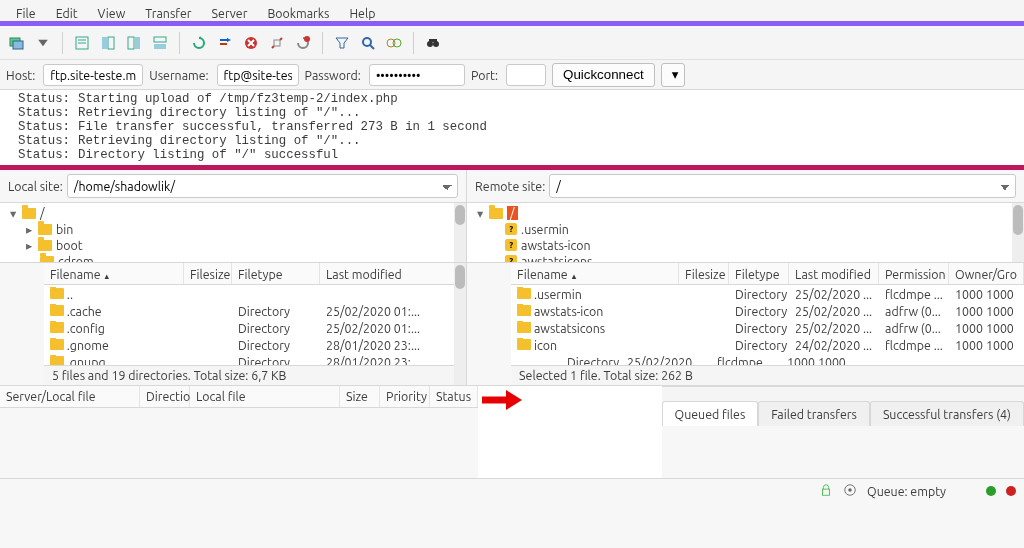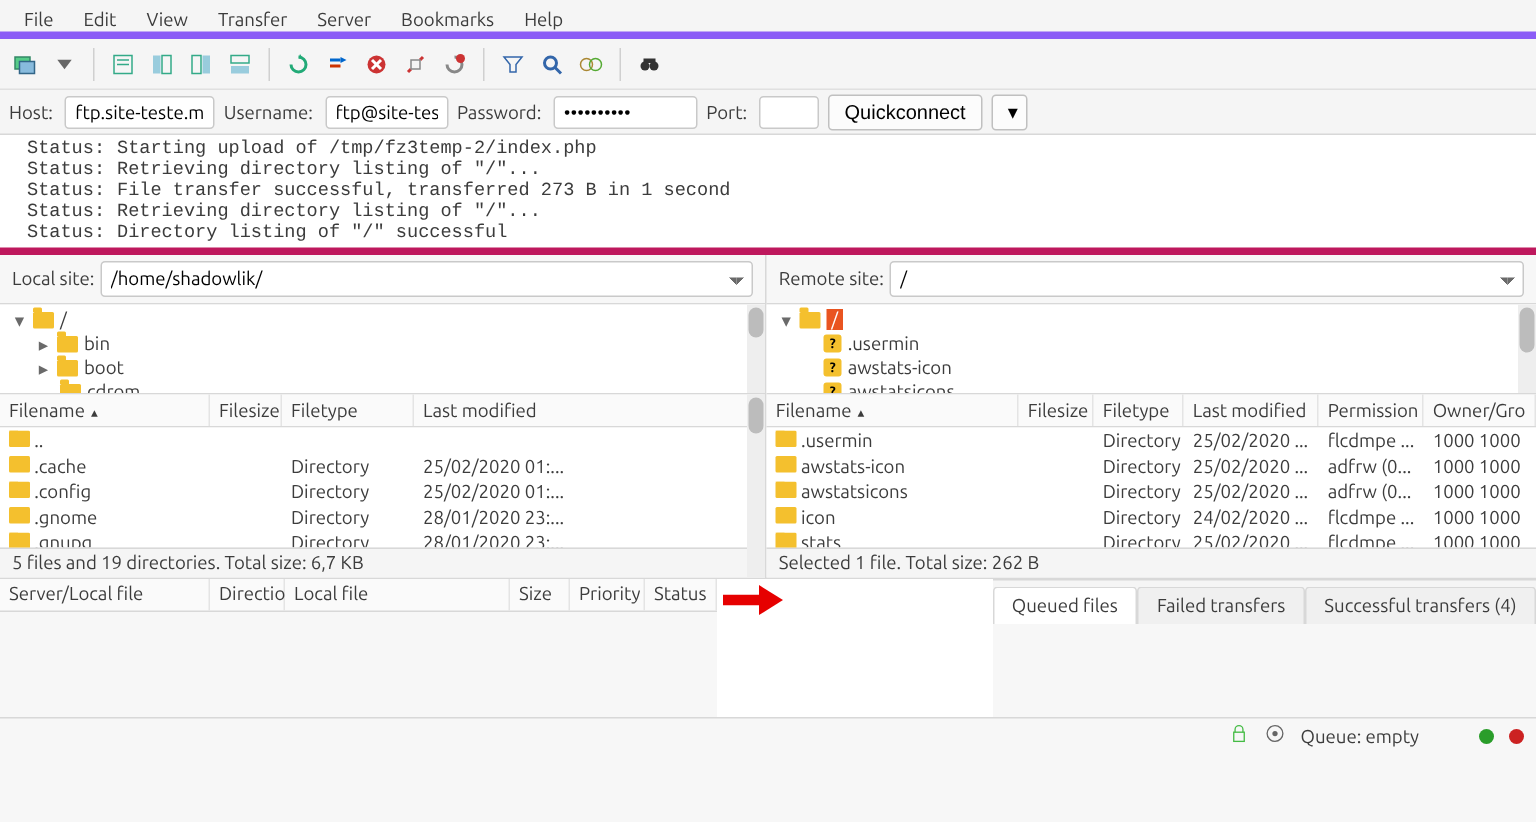--- a/index.html
+++ b/index.html
@@ -35,21 +35,21 @@
   .site-path select { flex:1; height:24px; border:1px solid #c9c9c9; border-radius:3px; padding:0 6px; background:#fff; font-family:inherit; font-size:12.4px; appearance:none; background-image:linear-gradient(45deg, transparent 50%, #6a6a6a 50%), linear-gradient(135deg, #6a6a6a 50%, transparent 50%); background-position:right 10px top 10px, right 5px top 10px; background-size:5px 5px; background-repeat:no-repeat;}
 
   .tree { height:60px; position:relative; background:#fff; border-bottom:1px solid #d8d8d8; overflow:hidden; padding:2px 8px; }
   .tree-row { display:flex; align-items:center; gap:4px; height:16px; }
   .tree-row .exp { width:10px; text-align:center; color:#6a6a6a; }
   .ficon { display:inline-block; width:14px; height:11px; background:#f4c02e; border-radius:1px; position:relative; }
   .ficon::before { content:''; position:absolute; top:-3px; left:0; width:6px; height:3px; background:#f4c02e; border-radius:1px 1px 0 0;}
   .qicon { display:inline-block; width:12px; height:12px; background:#f4c02e; border-radius:2px; font-size:9px; line-height:12px; text-align:center; color:#000; font-weight:bold; }
   .tree .sel { background:#e95420; color:#fff; padding:0 3px; }
 
-  .filelist-wrap { flex:1; display:flex; flex-direction:column; min-height:0; position:relative;}
+  .filelist-wrap { flex:1; display:flex; flex-direction:column; min-height:0; position:relative;margin-left:44px;}
   .filelist-head { display:flex; background:#fafafa; border-bottom:1px solid #d8d8d8; height:22px; align-items:stretch;}
   .filelist-head .col { padding:3px 6px; border-right:1px solid #e4e4e4; overflow:hidden; white-space:nowrap; display:flex; align-items:center; gap:4px;}
   .filelist-body { flex:1; overflow:hidden; background:#fff; }
   .filelist-row { display:flex; height:17px; align-items:center; }
   .filelist-row .col { padding:0 6px; overflow:hidden; white-space:nowrap; }
 
   
   .cL-name { width:140px;}
   .cL-size { width:48px; text-align:right;}
   .cL-type { width:88px;}
@@ -66,21 +66,21 @@
   
   .arrow { position:absolute; right:502px; top:389px; pointer-events:none;}
   .arrow svg { display:block; }
 
   
   .queue { height:92px; display:flex; flex-direction:row; }
   .queue-head { display:flex; background:#fafafa; border-bottom:1px solid #d8d8d8; height:22px; }
   .queue-head .col { padding:3px 6px; border-right:1px solid #e4e4e4; }
   .queue-body { flex:1; background:#fff; }
   .queue-tabs { display:flex; border-top:1px solid #d8d8d8; background:#f5f5f5; height:26px; align-items:flex-end;}
-  .queue-tabs .tab { padding:5px 12px; border:1px solid #d8d8d8; border-bottom:none; background:#f0f0f0; position:relative; top:4px; border-radius:3px 3px 0 0;}
+  .queue-tabs .tab { padding:5px 12px; border:1px solid #d8d8d8; border-bottom:none; background:#f0f0f0; position:relative; top:14px; border-radius:3px 3px 0 0;}
   .queue-tabs .tab.active { background:#fff; }
 
   
   .statusbar { display:flex; justify-content:flex-end; align-items:center; border-top:1px solid #d8d8d8; height:24px; padding:0 8px; gap:10px;}
   .dot { width:10px; height:10px; border-radius:50%; display:inline-block;}
 
   .scroll-stub { position:absolute; right:0; top:0; bottom:0; width:12px; background:#eee; }
   .scroll-thumb { position:absolute; right:1px; width:10px; background:#bcbcbc; border-radius:5px; }
 
   .sort-ind::after{ content:"▴"; font-size:9px; display:inline-block; }
@@ -380,21 +380,20 @@
           </div>
         <div class="filelist-row">
             <div class="col cR-name"><span class="ficon"></span> <span>icon</span></div>
             <div class="col cR-size"></div>
             <div class="col cR-type">Directory</div>
             <div class="col cR-mod">24/02/2020 ...</div>
             <div class="col cR-perm">flcdmpe ...</div>
             <div class="col cR-own">1000 1000</div>
           </div>
         <div class="filelist-row">
-            <div class="col cR-name"><span class="ficon"></span> <span>stats</span></div>
             <div class="col cR-size"></div>
             <div class="col cR-type">Directory</div>
             <div class="col cR-mod">25/02/2020 ...</div>
             <div class="col cR-perm">flcdmpe ...</div>
             <div class="col cR-own">1000 1000</div>
           </div>
 
       </div>
       <div class="flstatus">Selected 1 file. Total size: 262 B</div>
     </div>

